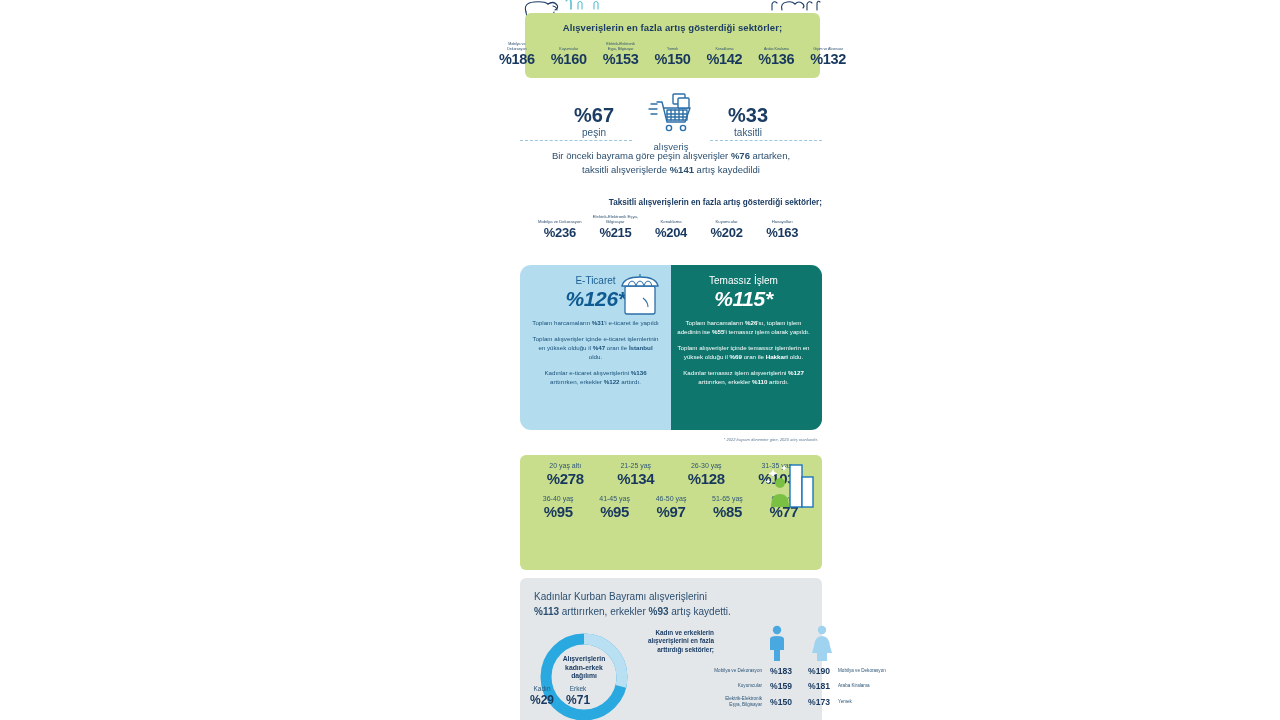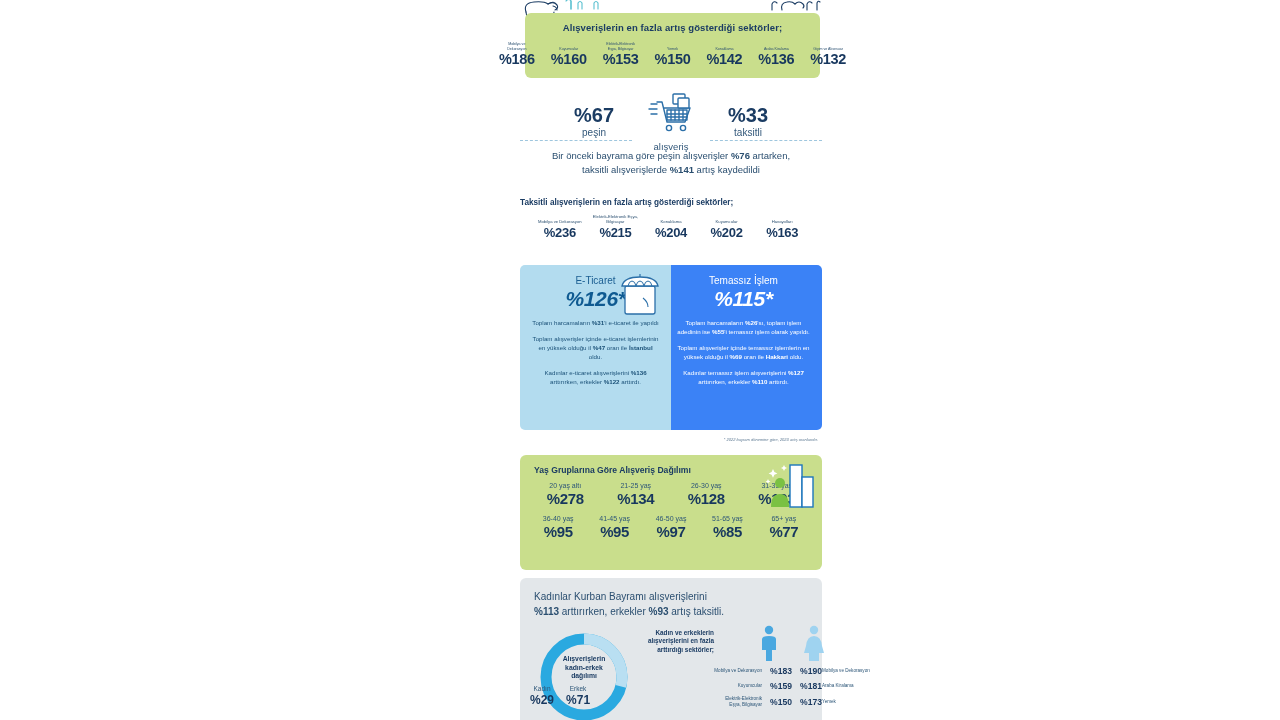--- a/index.html
+++ b/index.html
@@ -45,30 +45,30 @@
   .dash-row{display:flex;align-items:center;justify-content:center;gap:6px;margin-top:-12px;}
   .dash{flex:1 1 0;border-top:1px dashed #9ec6de;height:0;}
   .dash-center{width:66px;}
   .pay-note{
     text-align:center;font-size:9.5px;line-height:13.5px;color:#2b4f70;
     margin-top:8px;
   }
 
   
   #sec-taksitli{position:absolute;left:520px;top:198px;width:302px;}
-  #sec-taksitli .title{font-size:8.2px;font-weight:bold;text-align:left;color:#1b3c63;}
+  #sec-taksitli .title{font-size:8.2px;font-weight:bold;text-align:right;color:#1b3c63;}
   .tk-row{display:flex;justify-content:center;align-items:flex-end;padding:0 12px;margin-top:5px;}
   .tk-cell{flex:1 1 0;text-align:center;}
   .tk-cell .lbl{font-size:4.2px;line-height:5.2px;color:#2a4f70;min-height:12px;display:flex;flex-direction:column;justify-content:flex-end;}
   .tk-cell .val{font-size:13px;font-weight:bold;color:#17375e;line-height:17px;letter-spacing:-.3px;}
 
   
-  #sec-digital{position:absolute;left:520px;top:265px;width:302px;height:165px;border-radius:5px;overflow:hidden;display:flex;justify-content:space-between;}
+  #sec-digital{position:absolute;left:520px;top:265px;width:302px;height:165px;border-radius:11px;overflow:hidden;display:flex;justify-content:space-between;}
   .dg-left{width:50%;background:#b3dcef;padding:9px 11px 0 11px;box-sizing:border-box;}
-  .dg-right{width:50%;background:#3b82f6;padding:9px 11px 0 5px;box-sizing:border-box;}
+  .dg-right{width:50%;background:#0f766e;padding:9px 11px 0 5px;box-sizing:border-box;}
   .dg-head{font-size:10px;text-align:center;line-height:13px;}
   .dg-left .dg-head{color:#1b5e92;}
   .dg-right .dg-head{color:#ffffff;}
   .dg-big{font-size:21px;font-weight:bold;text-align:center;line-height:24px;letter-spacing:-.4px;font-style:italic;}
   .dg-left .dg-big{color:#0f5a91;}
   .dg-right .dg-big{color:#ffffff;}
   .dg-p{font-size:6.2px;line-height:9px;text-align:center;margin-top:7px;}
   .dg-left .dg-p{color:#1b5178;}
   .dg-right .dg-p{color:#ffffff;}
   .shop-icon{position:absolute;left:50%;top:268px;transform:translateX(-50%);}
@@ -98,21 +98,21 @@
   }
   .donut-vals{position:absolute;left:0;right:0;top:60px;display:flex;justify-content:flex-start;gap:12px;}
   .donut-vals .item .k{font-size:6.5px;color:#2d5678;line-height:8px;}
   .donut-vals .item .v{font-size:12px;font-weight:bold;color:#17375e;line-height:14px;}
   .gtable{flex:1 1 0;display:flex;padding-left:4px;}
   .gt-head{font-size:6.4px;font-weight:bold;color:#1b3c63;line-height:8.4px;text-align:right;width:72px;padding-top:4px;}
   .gt-cols{flex:1 1 0;}
   .people{display:flex;justify-content:center;gap:22px;height:36px;align-items:flex-end;}
   .gt-row{display:flex;align-items:center;margin-top:5px;}
   .gt-lbl-l{width:48px;text-align:right;font-size:4.6px;line-height:5.6px;color:#2d5678;}
-  .gt-val{width:30px;text-align:right;font-size:8.6px;font-weight:bold;color:#17375e;}
+  .gt-val{width:30px;text-align:left;font-size:8.6px;font-weight:bold;color:#17375e;margin-left:8px;}
   .gt-lbl-r{width:48px;text-align:left;font-size:4.6px;line-height:5.6px;color:#2d5678;}
 </style>
 </head>
 <body>
 
 <div class="page">
 
   <div class="deco-top">
     <svg width="302" height="26" viewBox="0 0 302 26">
       <g fill="none" stroke="#1b3c63" stroke-width="1.1" stroke-linecap="round" stroke-linejoin="round">
@@ -269,21 +269,20 @@
       <path d="M5 18 q2 -9 18 -9 q16 0 18 9 z" fill="#ffffff" stroke="#2b6fa8" stroke-width="1.3"></path>
       <path d="M11 18 q1 -5 4 -5 q3 0 4 5 M19 18 q1 -5 4 -5 q3 0 4 5 M27 18 q1 -5 4 -5 q3 0 4 5" fill="none" stroke="#2b6fa8" stroke-width="1"></path>
       <path d="M23 6 v3" stroke="#2b6fa8" stroke-width="1.2"></path>
       <path d="M26 30 q5 4 5 9" fill="none" stroke="#2b6fa8" stroke-width="1.1"></path>
     </svg>
   </div>
 
   <div id="footnote">* 2022 bayram dönemine göre, 2023 artış oranlarıdır.</div>
 
   <div id="sec-age" class="panel green">
-    <div class="title">Yaş Gruplarına Göre Alışveriş Dağılımı</div>
     <div class="age-row r1">
       <div class="age-cell">
         <div class="lbl">20 yaş altı</div>
         <div class="val">%278</div>
       </div>
       <div class="age-cell">
         <div class="lbl">21-25 yaş</div>
         <div class="val">%134</div>
       </div>
       <div class="age-cell">
@@ -328,21 +327,21 @@
           <path d="M20 4 l1 2 l2 1 l-2 1 l-1 2 l-1 -2 l-2 -1 l2 -1 z"></path>
           <path d="M4 18 l.8 1.7 l1.7 .8 l-1.7 .8 l-.8 1.7 l-.8 -1.7 l-1.7 -.8 l1.7 -.8 z"></path>
         </g>
       </svg>
     </div>
   </div>
 
   <div id="sec-gender" class="panel grayblue">
     <div class="gtitle">
       <span>Kadınlar Kurban Bayramı alışverişlerini</span><br>
-      <span class="bold">%113</span><span> arttırırken, erkekler </span><span class="bold">%93</span><span> artış taksitli.</span>
+      <span class="bold">%113</span><span> arttırırken, erkekler </span><span class="bold">%93</span><span> artış kaydetti.</span>
     </div>
     <div class="gender-body">
       <div class="donut-block">
         <svg width="108" height="100" viewBox="0 0 108 100">
           <circle cx="54" cy="52" r="38" fill="none" stroke="#2aa9e0" stroke-width="11"></circle>
           <circle cx="54" cy="52" r="38" fill="none" stroke="#b9dff2" stroke-width="11" stroke-dasharray="69.2 169.6" transform="rotate(-90 54 52)"></circle>
         </svg>
         <div class="donut-caption">
           <span>Alışverişlerin</span><br>
           <span>kadın-erkek</span><br>

